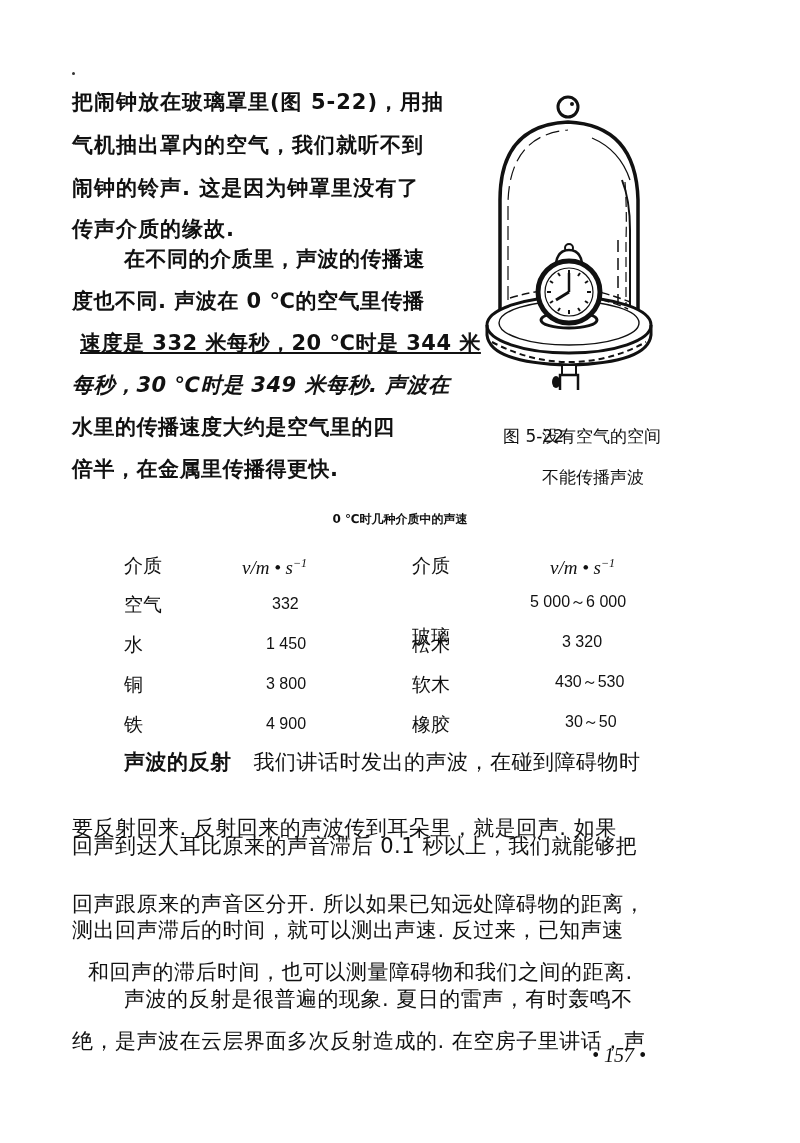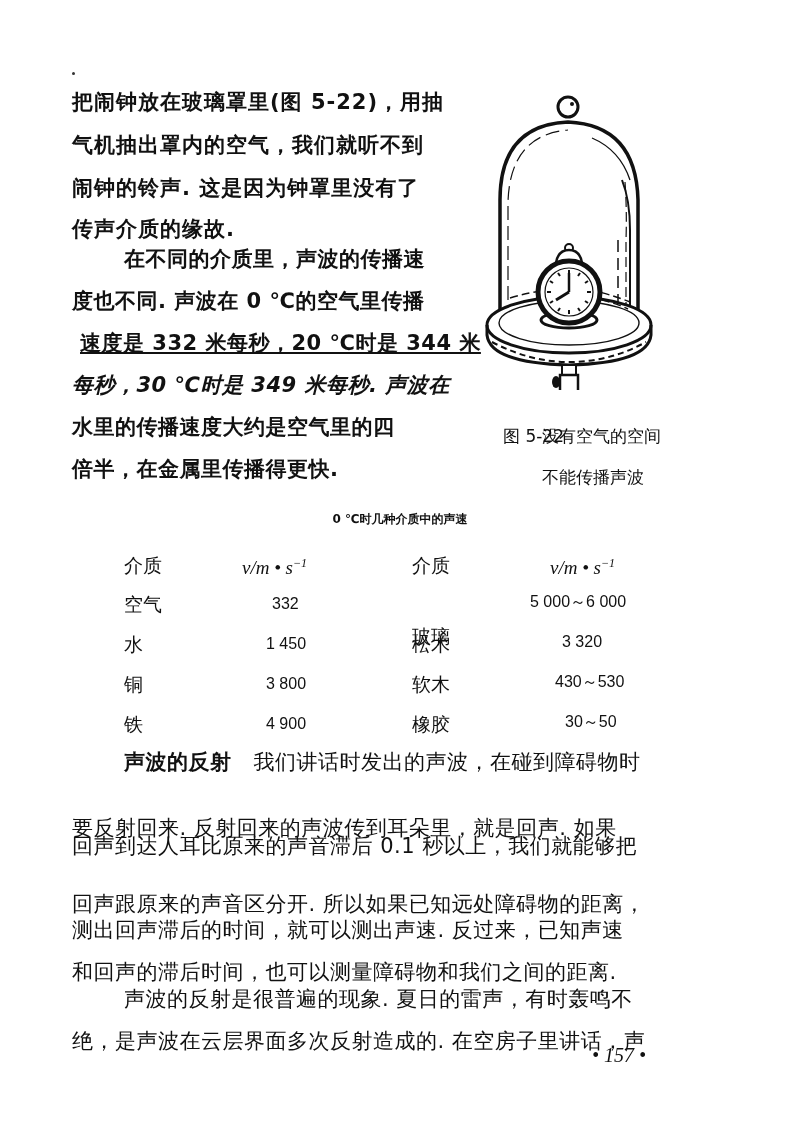--- a/index.html
+++ b/index.html
@@ -145,21 +145,21 @@
     <div class="cell" style="left:412px;top:712px;">橡胶</div>
     <div class="cell num" style="left:565px;top:710px;">30～50</div>
   </div>
 
   <div>
     <div class="line" style="left:124px;top:748px;"><span class="bold">声波的反射</span><span style="display:inline-block;width:22px;"></span><span>我们讲话时发出的声波，在碰到障碍物时</span></div>
     <div class="line" style="left:72px;top:790px;margin-top:24px;">要反射回来. 反射回来的声波传到耳朵里，就是回声. 如果</div>
     <div class="line" style="left:72px;top:832px;">回声到达人耳比原来的声音滞后 0.1 秒以上，我们就能够把</div>
     <div class="line" style="left:72px;top:874px;margin-top:16px;">回声跟原来的声音区分开. 所以如果已知远处障碍物的距离，</div>
     <div class="line" style="left:72px;top:916px;">测出回声滞后的时间，就可以测出声速. 反过来，已知声速</div>
-    <div class="line" style="left:72px;top:958px;">和回声的滞后时间，也可以测量障碍物和我们之间的距离.</div>
+    <div class="line" style="left:88px;top:958px;">和回声的滞后时间，也可以测量障碍物和我们之间的距离.</div>
   </div>
 
   <div>
     <div class="line" style="left:124px;top:985px;">声波的反射是很普遍的现象. 夏日的雷声，有时轰鸣不</div>
     <div class="line" style="left:72px;top:1027px;">绝，是声波在云层界面多次反射造成的. 在空房子里讲话，声</div>
   </div>
 
   <div class="pagenum">• 157 •</div>
 </div>
 

